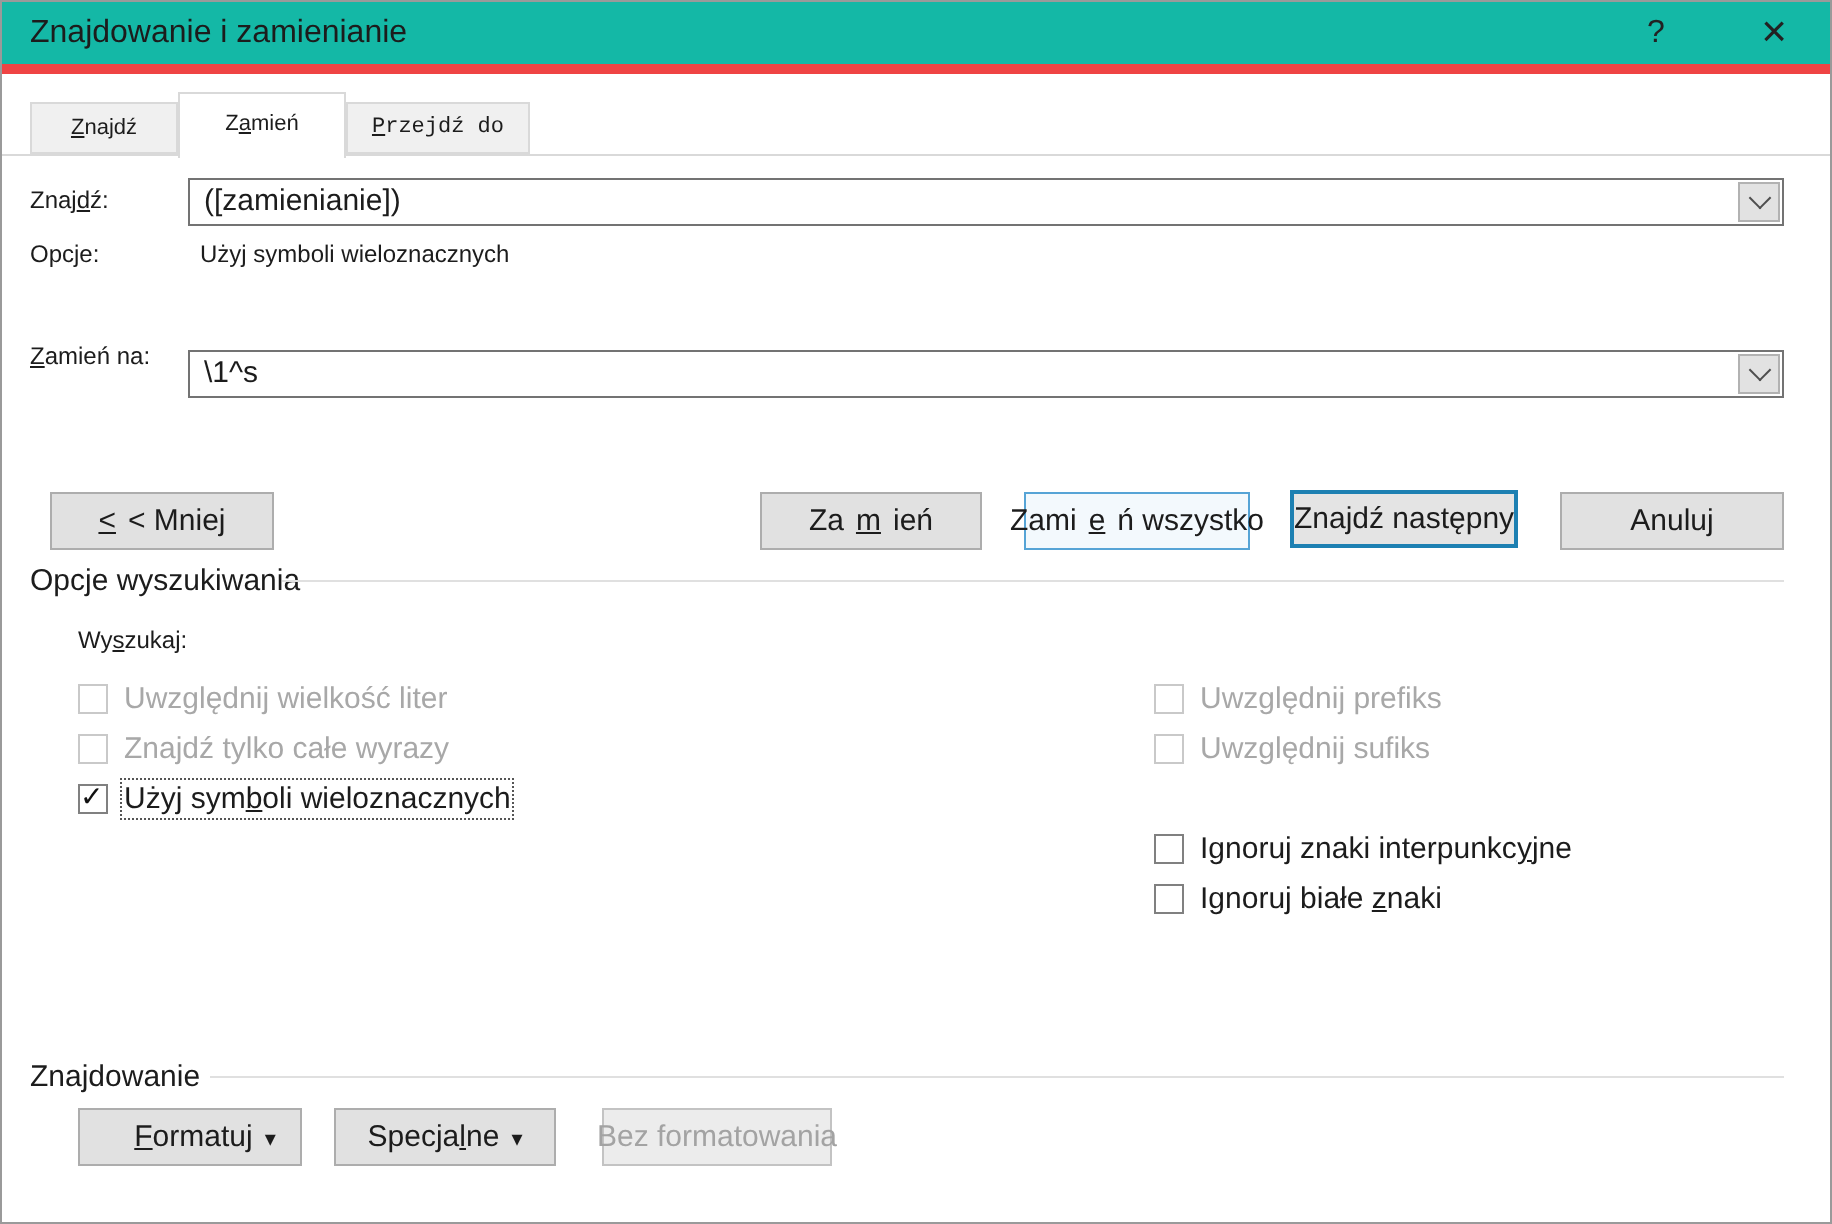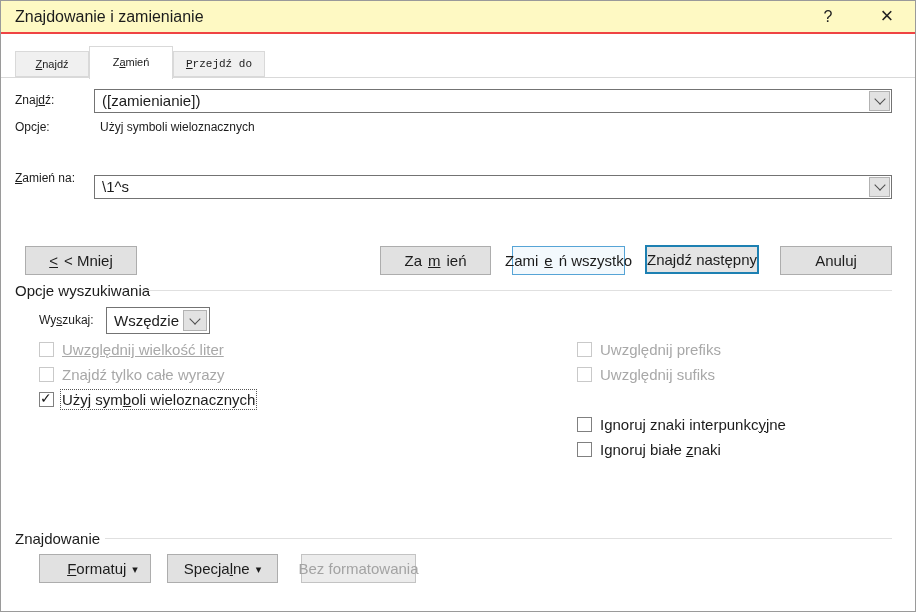--- a/index.html
+++ b/index.html
@@ -3,21 +3,21 @@
 <meta charset="utf-8">
 <style>
   html,body { margin:0; padding:0; background:#fff; }
   .dialog {
     position:relative; width:914px; height:610px;
     background:#ffffff; border:1px solid #9a9a9a;
     font-family:"Liberation Sans", sans-serif; color:#1c1c1c;
     overflow:hidden;
   }
   
-  .titlebar { position:absolute; left:0; top:0; right:0; height:31px; background:#fef9c3; border-bottom:2px solid #ef4444; }
+  .titlebar { position:absolute; left:0; top:0; right:0; height:31px; background:#14b8a6; border-bottom:5px solid #ef4444; }
   .title { position:absolute; left:14px; top:7px; font-size:16px; }
   .helpbtn { position:absolute; left:810px; top:4px; width:34px; height:24px; text-align:center; font-size:16px; line-height:24px; color:#222; }
   .closebtn { position:absolute; left:866px; top:1px; width:40px; height:28px; text-align:center; font-size:22px; line-height:28px; color:#222; }
   
   .tabline { position:absolute; left:0; top:76px; right:0; height:1px; background:#d9d9d9; }
   .tab { position:absolute; top:50px; height:26px; background:#f0f0f0; border:1px solid #d9d9d9; box-sizing:border-box; text-align:center; font-size:11px; line-height:24px; z-index:1; }
   .tab.active { top:45px; height:33px; background:#ffffff; border-bottom:none; line-height:31px; z-index:3; }
   .tab-find { left:14px; width:74px; }
   .tab-replace { left:88px; width:84px; }
   .tab-goto { left:172px; width:92px;font-family:Liberation Mono, monospace; }
@@ -83,28 +83,22 @@
   <div class="btn" style="left:24px; top:245px; width:112px;"><span class="accel">&lt;</span>&lt; Mniej</div>
   <div class="btn" style="left:379px; top:245px; width:111px;">Za<span class="accel">m</span>ień</div>
   <div class="btn hoverblue" style="left:511px; top:245px; width:113px;">Zami<span class="accel">e</span>ń wszystko</div>
   <div class="btn default" style="left:644px; top:244px; width:114px;">Znajdź następny</div>
   <div class="btn" style="left:779px; top:245px; width:112px;">Anuluj</div>
 
   <div class="group-label" style="left:14px; top:281px;">Opcje wyszukiwania</div>
   <div class="group-line" style="left:140px; top:289px; width:751px;"></div>
 
   <div class="lbl" style="left:38px; top:312px;">Wy<span class="accel">s</span>zukaj:</div>
-  <div class="combo" style="left:105px; top:306px; width:104px; height:27px;">
-    <div class="val" style="top:4px;">Wszędzie</div>
-    <div class="drop" style="width:24px; top:2px; right:2px; bottom:2px;">
-      <div class="chev"></div>
-    </div>
-  </div>
 
-  <div class="cbrow disabled" style="left:38px; top:340px;text-decoration:underline;">
+  <div class="cbrow disabled" style="left:38px; top:340px;">
     <div class="cbbox"></div>
     <span class="cblabel">Uwzględnij wielkość liter</span>
   </div>
   <div class="cbrow disabled" style="left:38px; top:365px;">
     <div class="cbbox"></div>
     <span class="cblabel">Znajdź tylko całe wyrazy</span>
   </div>
   <div class="cbrow" style="left:38px; top:390px;">
     <div class="cbbox">
       <span class="cbmark">✓</span>

